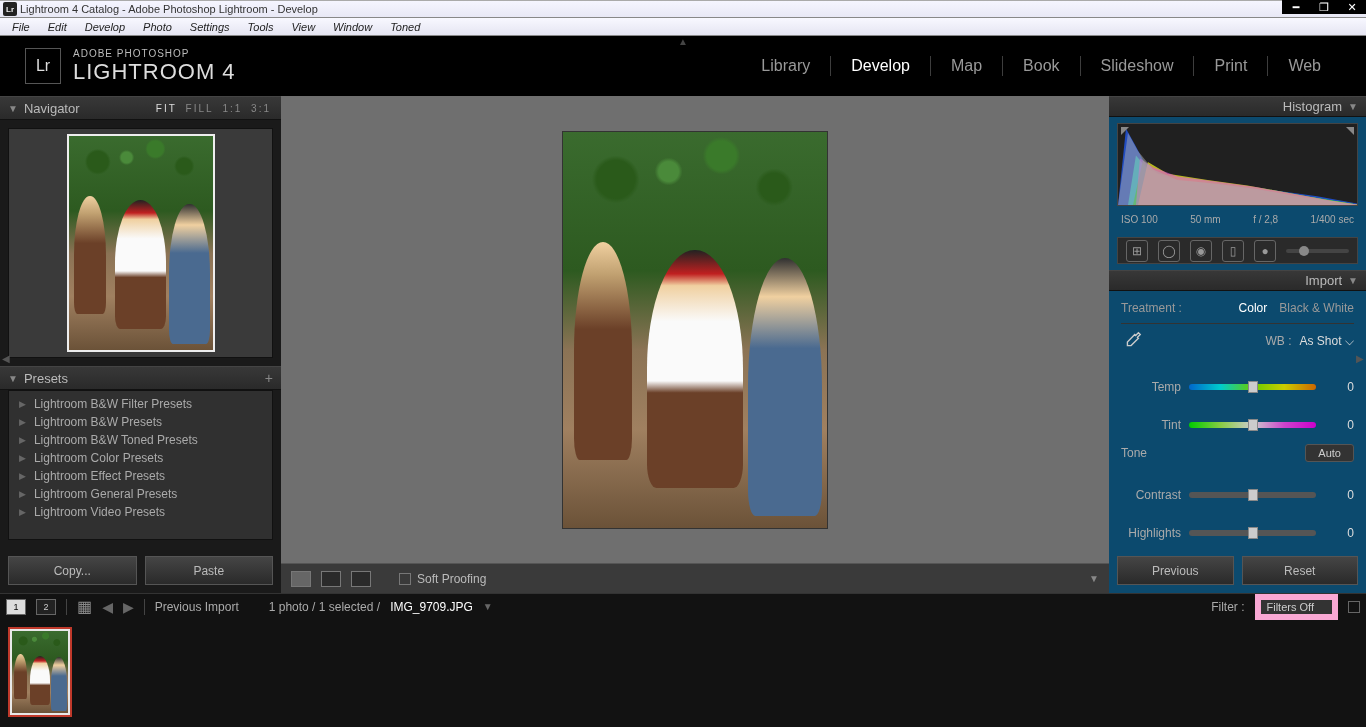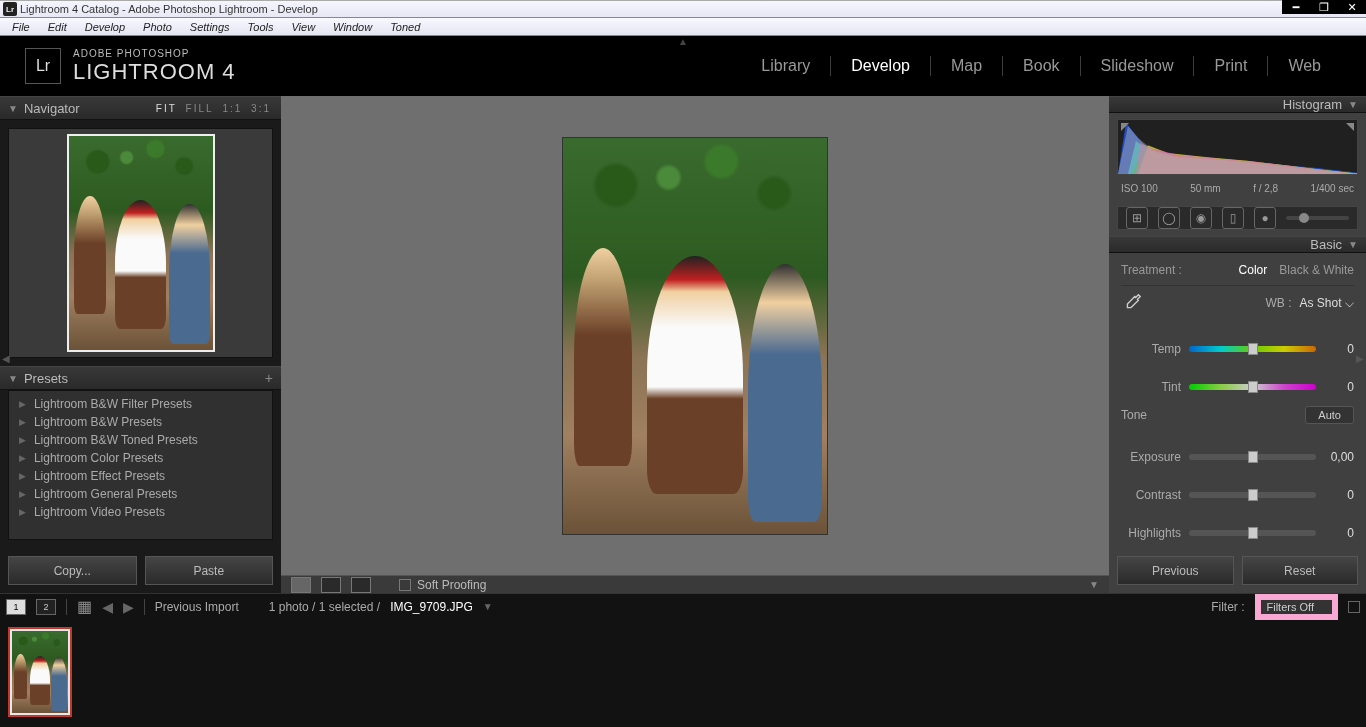--- a/index.html
+++ b/index.html
@@ -39,28 +39,28 @@
 .panel-btn { flex:1; height:29px; background:linear-gradient(to bottom,#454545,#2a2a2a); border:1px solid #555; color:#bbb; font-size:12px; display:flex; align-items:center; justify-content:center; cursor:pointer; border-radius:0; }
 .center-area { flex:1; background:#6f6f6f; display:flex; flex-direction:column; }
 .canvas { flex:1; display:flex; align-items:center; justify-content:center; }
 .main-img { width:266px; height:398px; border:1px solid #333; position:relative; overflow:hidden; }
 .photo-scene { width:100%; height:100%; background:linear-gradient(to bottom,#3a6b2e 0%,#2d5a20 35%,#8b7355 55%,#a08060 75%,#6b5238 100%); position:relative; }
 .figure { position:absolute; border-radius:50% 50% 10% 10%; }
 .f1 { left:32%; top:30%; width:36%; height:60%; background:linear-gradient(to bottom,#222 0%,#c02020 10%,#f0d0a0 15%,#fafafa 30%,#fafafa 55%,#6b4028 60%,#6b4028 100%); }
 .f2 { left:4%; top:28%; width:22%; height:55%; background:linear-gradient(to bottom,#f0d0a0 0%,#c0a070 15%,#6b4028 40%,#6b4028 100%); }
 .f3 { left:70%; top:32%; width:28%; height:65%; background:linear-gradient(to bottom,#303030 0%,#f0d0a0 15%,#4a6a90 35%,#4a6a90 100%); }
 .leaves { position:absolute; top:0; left:0; right:0; height:40%; background:radial-gradient(circle at 20% 30%,#2a5a1a 8%,transparent 10%),radial-gradient(circle at 60% 15%,#3a7a2a 7%,transparent 9%),radial-gradient(circle at 80% 35%,#2a5a1a 6%,transparent 8%),radial-gradient(circle at 40% 25%,#4a8a3a 5%,transparent 7%); }
-.center-toolbar { height:18px; background:#3a3a3a; display:flex; align-items:center; padding:0 10px; gap:10px; border-top:1px solid #555; }
+.center-toolbar { height:30px; background:#3a3a3a; display:flex; align-items:center; padding:0 10px; gap:10px; border-top:1px solid #555; }
 .view-mode { width:20px; height:16px; border:1px solid #777; background:#2a2a2a; cursor:pointer; }
 .view-mode.active { background:#666; }
 .soft-proof { display:flex; align-items:center; gap:6px; color:#bbb; font-size:12px; }
 .soft-check { width:12px; height:12px; border:1px solid #777; }
 .center-spacer { flex:1; }
 .chev-dn { color:#888; font-size:10px; cursor:pointer; }
-.right-panel { width:257px; background:#404040; display:flex; flex-direction:column; }
+.right-panel { width:257px; background:#0c4a6e; display:flex; flex-direction:column; }
 .panel-hdr-r { height:24px; background:linear-gradient(to bottom,#383838,#2a2a2a); display:flex; align-items:center; justify-content:flex-end; padding:0 8px; border-top:1px solid #444; border-bottom:1px solid #111; }
 .panel-hdr-r .panel-title { text-align:right; flex:0 0 auto; margin-right:6px; }
 .panel-hdr-r .tri { color:#888; font-size:10px; }
 .histogram-box { height:98px; margin:6px 8px; border:1px solid #444; background:#202020; position:relative; overflow:hidden; }
 .histo-svg { width:100%; height:100%; }
 .histo-corner { position:absolute; width:0; height:0; border-style:solid; }
 .hc-l { top:3px; left:3px; border-width:8px 8px 0 0; border-color:#888 transparent transparent transparent; }
 .hc-r { top:3px; right:3px; border-width:0 8px 8px 0; border-color:transparent #888 transparent transparent; }
 .histo-info { display:flex; justify-content:space-between; padding:2px 12px 6px; font-size:10px; color:#aaa; }
 .tool-strip { height:32px; margin:6px 8px; border:1px solid #444; background:#2a2a2a; display:flex; align-items:center; gap:10px; padding:0 8px; }
@@ -272,21 +272,21 @@
     </div>
     <div class="tool-strip">
       <div class="tool-icon">⊞</div>
       <div class="tool-icon">◯</div>
       <div class="tool-icon">◉</div>
       <div class="tool-icon">▯</div>
       <div class="tool-icon">●</div>
       <div class="tool-slider"></div>
     </div>
     <div class="panel-hdr-r">
-      <span class="panel-title">Basic</span>
+      <span class="panel-title">Import</span>
       <span class="tri">▼</span>
     </div>
     <div class="basic-body">
       <div class="treat-row">
         <span>Treatment :</span>
         <span style="display:flex;gap:12px">
           <span class="active">Color</span>
           <span>Black &amp; White</span>
         </span>
       </div>
@@ -307,27 +307,20 @@
       <div class="slider-row">
         <span class="slider-label">Tint</span>
         <div class="slider-track tint">
             <div class="slider-thumb"></div>
           </div>
         <span class="slider-val">0</span>
       </div>
       <div class="tone-hdr">
         <span class="tone-label">Tone</span>
         <span class="auto-btn">Auto</span>
-      </div>
-      <div class="slider-row">
-        <span class="slider-label">Exposure</span>
-        <div class="slider-track plain">
-            <div class="slider-thumb"></div>
-          </div>
-        <span class="slider-val">0,00</span>
       </div>
       <div class="slider-row">
         <span class="slider-label">Contrast</span>
         <div class="slider-track plain">
             <div class="slider-thumb"></div>
           </div>
         <span class="slider-val">0</span>
       </div>
       <div class="slider-row">
         <span class="slider-label">Highlights</span>

